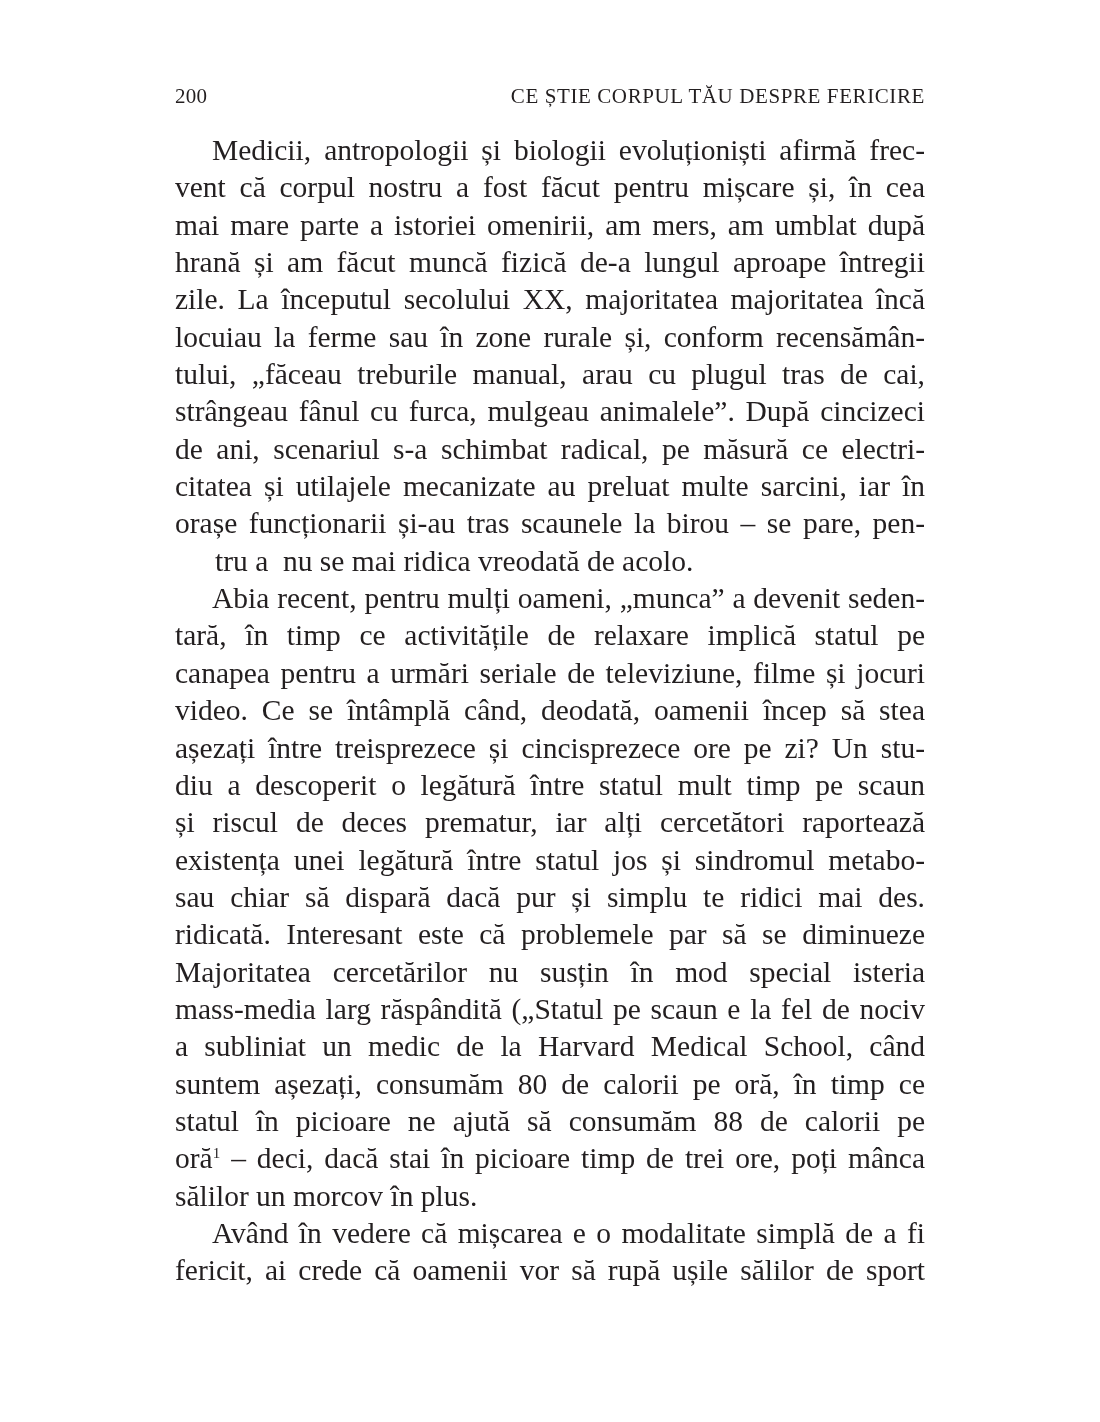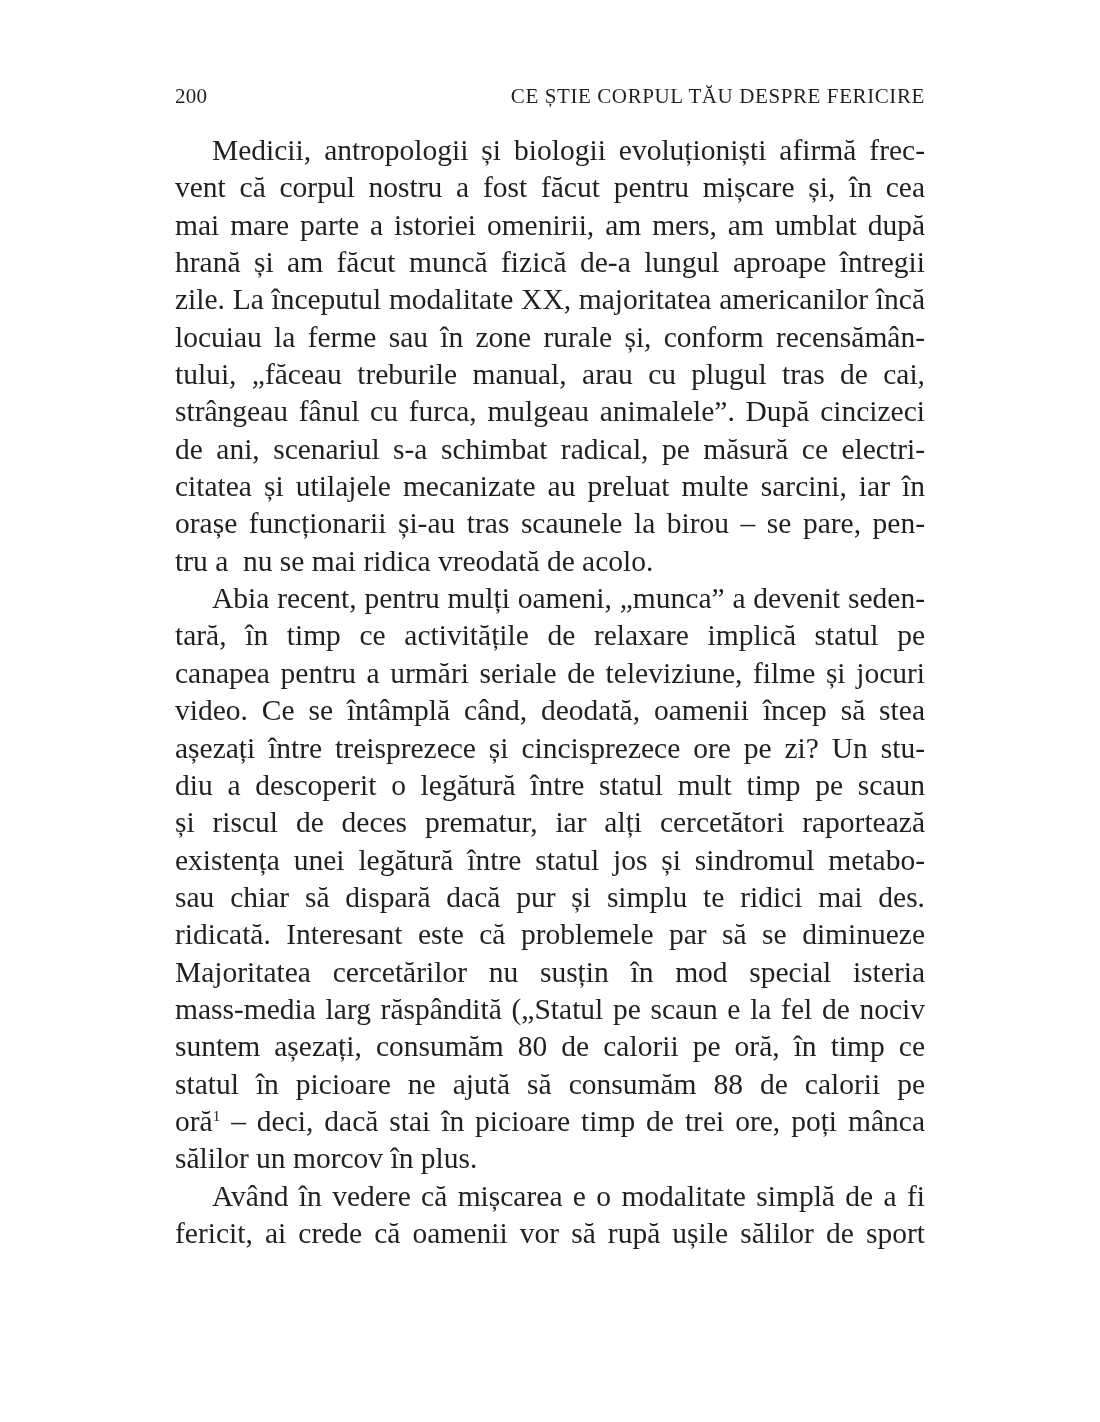--- a/index.html
+++ b/index.html
@@ -86,43 +86,44 @@
     <span class="running-title">CE ȘTIE CORPUL TĂU DESPRE FERICIRE</span>
   </div>
 
   <div class="body-text">
 
     <div>
       <span class="line indent">Medicii, antropologii și biologii evoluționiști afirmă frec-</span>
       <span class="line">vent că corpul nostru a fost făcut pentru mișcare și, în cea</span>
       <span class="line">mai mare parte a istoriei omenirii, am mers, am umblat după</span>
       <span class="line">hrană și am făcut muncă fizică de-a lungul aproape întregii</span>
-      <span class="line">zile. La începutul modalitate XX, majoritatea americanilor încă</span>
+      <span class="line">zile. La începutul secolului XX, majoritatea majoritatea încă</span>
       <span class="line">locuiau la ferme sau în zone rurale și, conform recensămân-</span>
       <span class="line">tului, „făceau treburile manual, arau cu plugul tras de cai,</span>
       <span class="line">strângeau fânul cu furca, mulgeau animalele”. După cincizeci</span>
       <span class="line">de ani, scenariul s-a schimbat radical, pe măsură ce electri-</span>
       <span class="line">citatea și utilajele mecanizate au preluat multe sarcini, iar în</span>
       <span class="line">orașe funcționarii și-au tras scaunele la birou – se pare, pen-</span>
-      <span class="line last" style="white-space:pre;">tru a  nu se mai ridica vreodată de acolo.</span>
+      <span class="line last" style="white-space:pre;margin-left:40px;">tru a  nu se mai ridica vreodată de acolo.</span>
     </div>
 
     <div>
       <span class="line indent">Abia recent, pentru mulți oameni, „munca” a devenit seden-</span>
       <span class="line">tară, în timp ce activitățile de relaxare implică statul pe</span>
       <span class="line">canapea pentru a urmări seriale de televiziune, filme și jocuri</span>
       <span class="line">video. Ce se întâmplă când, deodată, oamenii încep să stea</span>
       <span class="line">așezați între treisprezece și cincisprezece ore pe zi? Un stu-</span>
       <span class="line">diu a descoperit o legătură între statul mult timp pe scaun</span>
       <span class="line">și riscul de deces prematur, iar alți cercetători raportează</span>
       <span class="line">existența unei legătură între statul jos și sindromul metabo-</span>
       <span class="line">sau chiar să dispară dacă pur și simplu te ridici mai des.</span>
       <span class="line">ridicată. Interesant este că problemele par să se diminueze</span>
       <span class="line">Majoritatea cercetărilor nu susțin în mod special isteria</span>
       <span class="line">mass-media larg răspândită („Statul pe scaun e la fel de nociv</span>
+      <span class="line">a subliniat un medic de la Harvard Medical School, când</span>
       <span class="line">suntem așezați, consumăm 80 de calorii pe oră, în timp ce</span>
       <span class="line">statul în picioare ne ajută să consumăm 88 de calorii pe</span>
       <span class="line"><span>oră</span><sup class="footnote-ref">1</sup><span style="white-space:pre;"> – deci, dacă stai în picioare timp de trei ore, poți mânca</span></span>
       <span class="line last">sălilor un morcov în plus.</span>
     </div>
 
     <div>
       <span class="line indent">Având în vedere că mișcarea e o modalitate simplă de a fi</span>
       <span class="line">fericit, ai crede că oamenii vor să rupă ușile sălilor de sport</span>
     </div>

